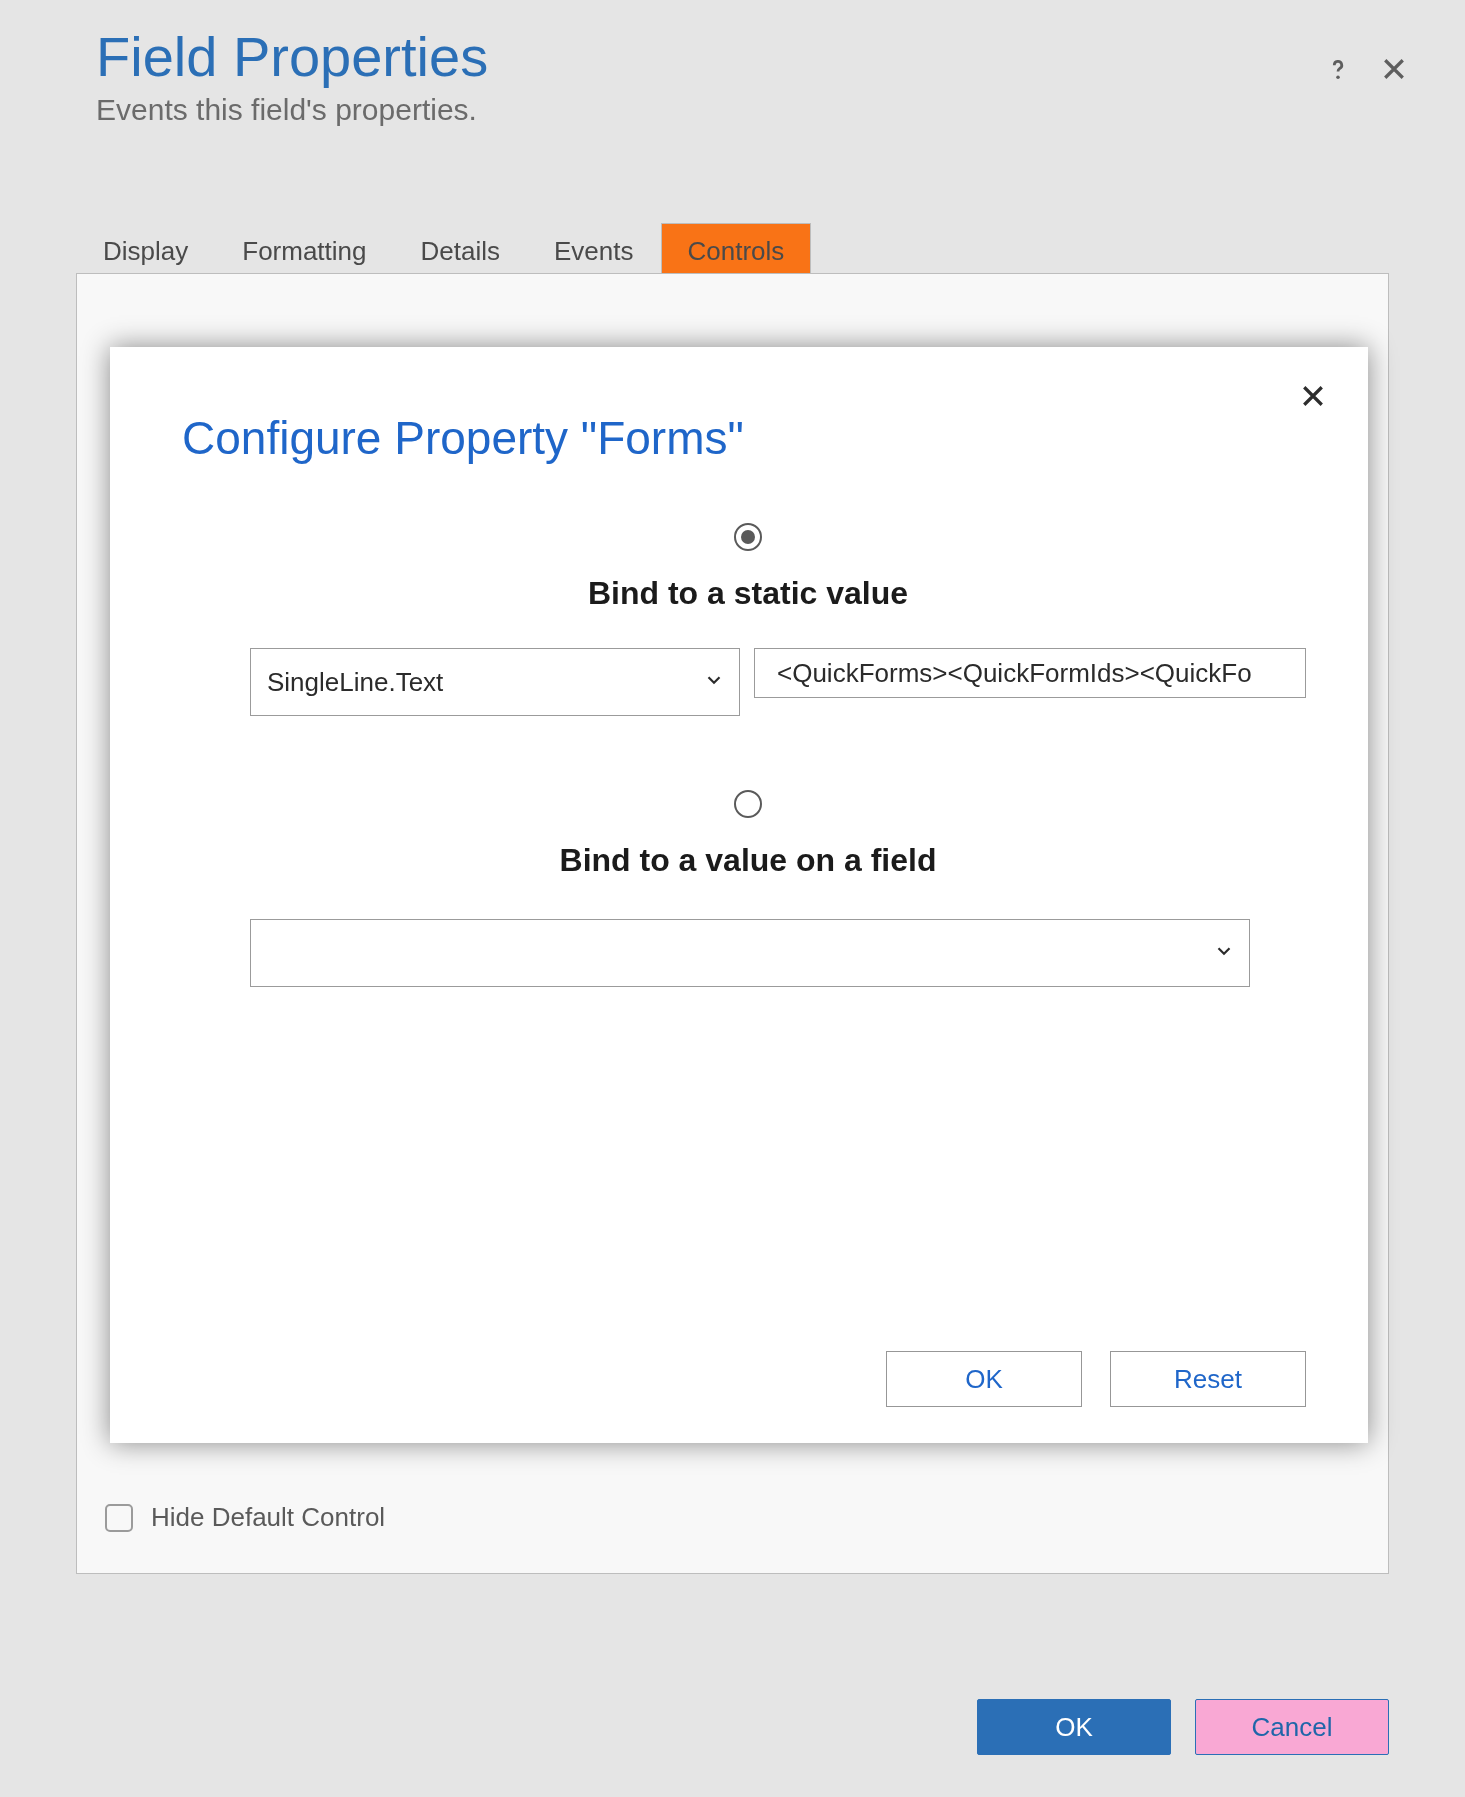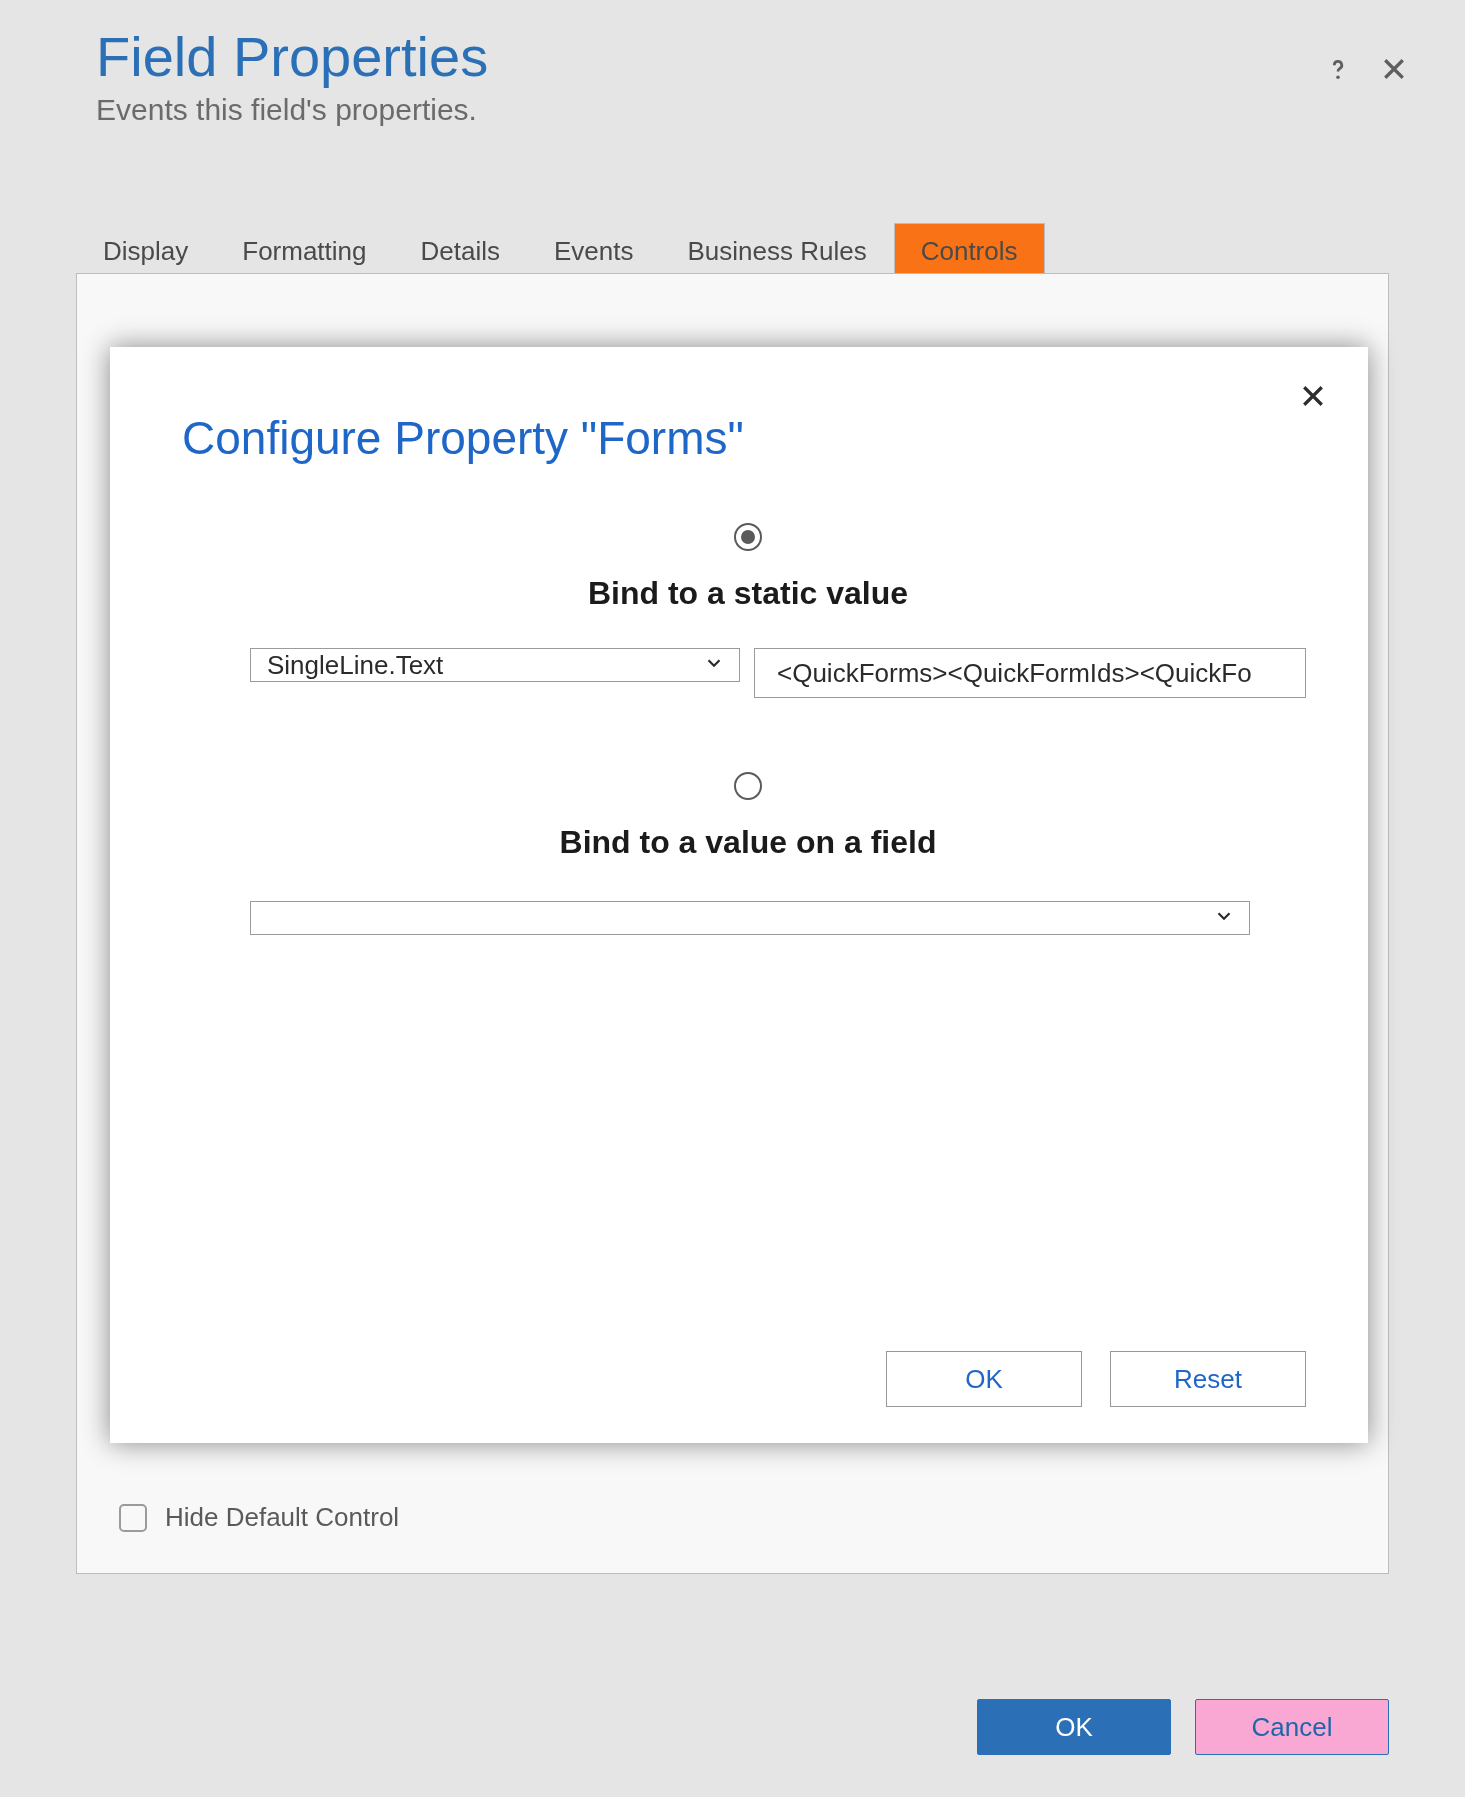--- a/index.html
+++ b/index.html
@@ -74,21 +74,21 @@
       border: 1px solid #bdbdbd;
       border-top: none;
       height: 1300px;
       padding: 24px;
       position: relative;
     }
 
     
     .hide-default-row {
       position: absolute;
-      left: 42px;
+      left: 28px;
       bottom: 40px;
       display: flex;
       align-items: center;
       gap: 18px;
     }
     .fake-checkbox {
       width: 28px;
       height: 28px;
       border: 2px solid #9b9b9b;
       border-radius: 5px;
@@ -193,21 +193,21 @@
       color: #1b1b1b;
     }
 
     .static-row {
       margin-top: 36px;
       margin-left: 68px;
       display: flex;
       gap: 14px;
     }
     .select-like {
-      height: 34px;
+      height: 68px;
       border: 1px solid #9b9b9b;
       background: #fff;
       display: flex;
       align-items: center;
       justify-content: space-between;
       padding: 0 14px 0 16px;
       font-size: 26px;
       color: #2b2b2b;
       cursor: pointer;
     }
@@ -277,21 +277,20 @@
           </svg>
       </span>
     </div>
   </div>
 
   <div class="tabs-row">
     <div class="tab"><span>Display</span></div>
     <div class="tab"><span>Formatting</span></div>
     <div class="tab"><span>Details</span></div>
     <div class="tab"><span>Events</span></div>
-    <div class="tab"><span>Business Rules</span></div>
     <div class="tab selected"><span>Controls</span></div>
   </div>
 
   <div class="tab-body">
     <div class="hide-default-row">
       <div class="fake-checkbox"></div>
       <div class="hide-default-label">Hide Default Control</div>
     </div>
   </div>
 

